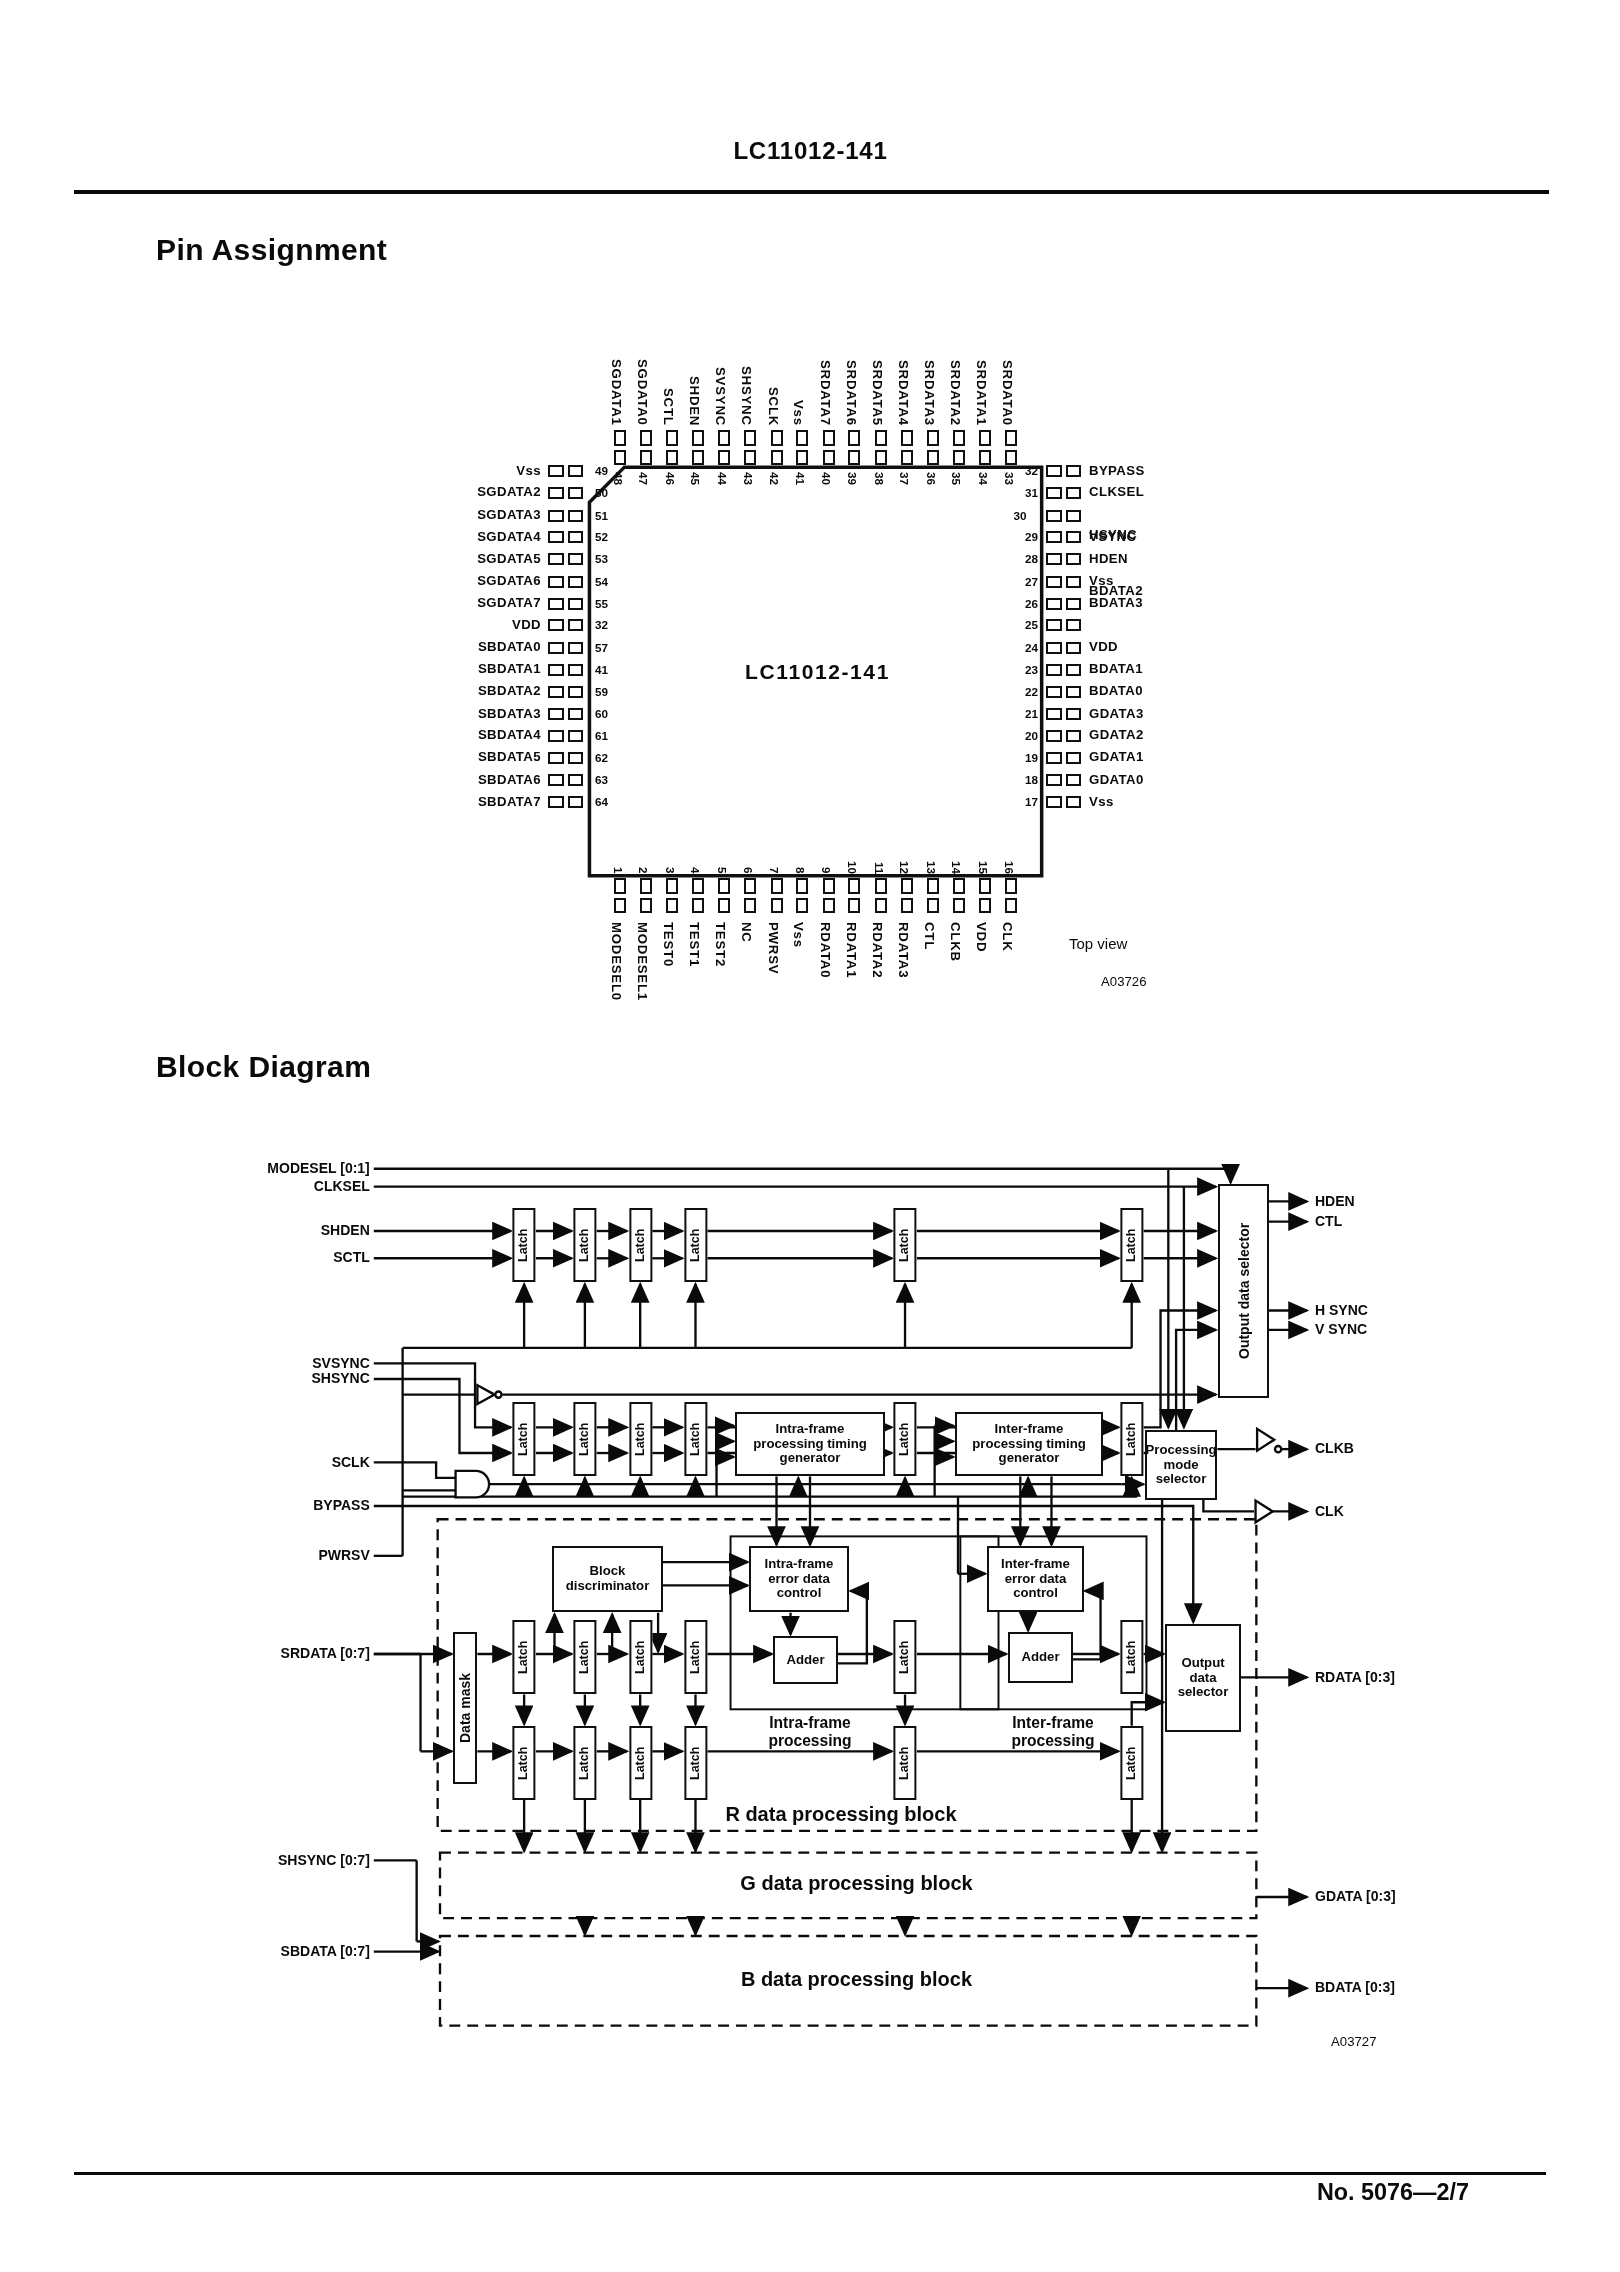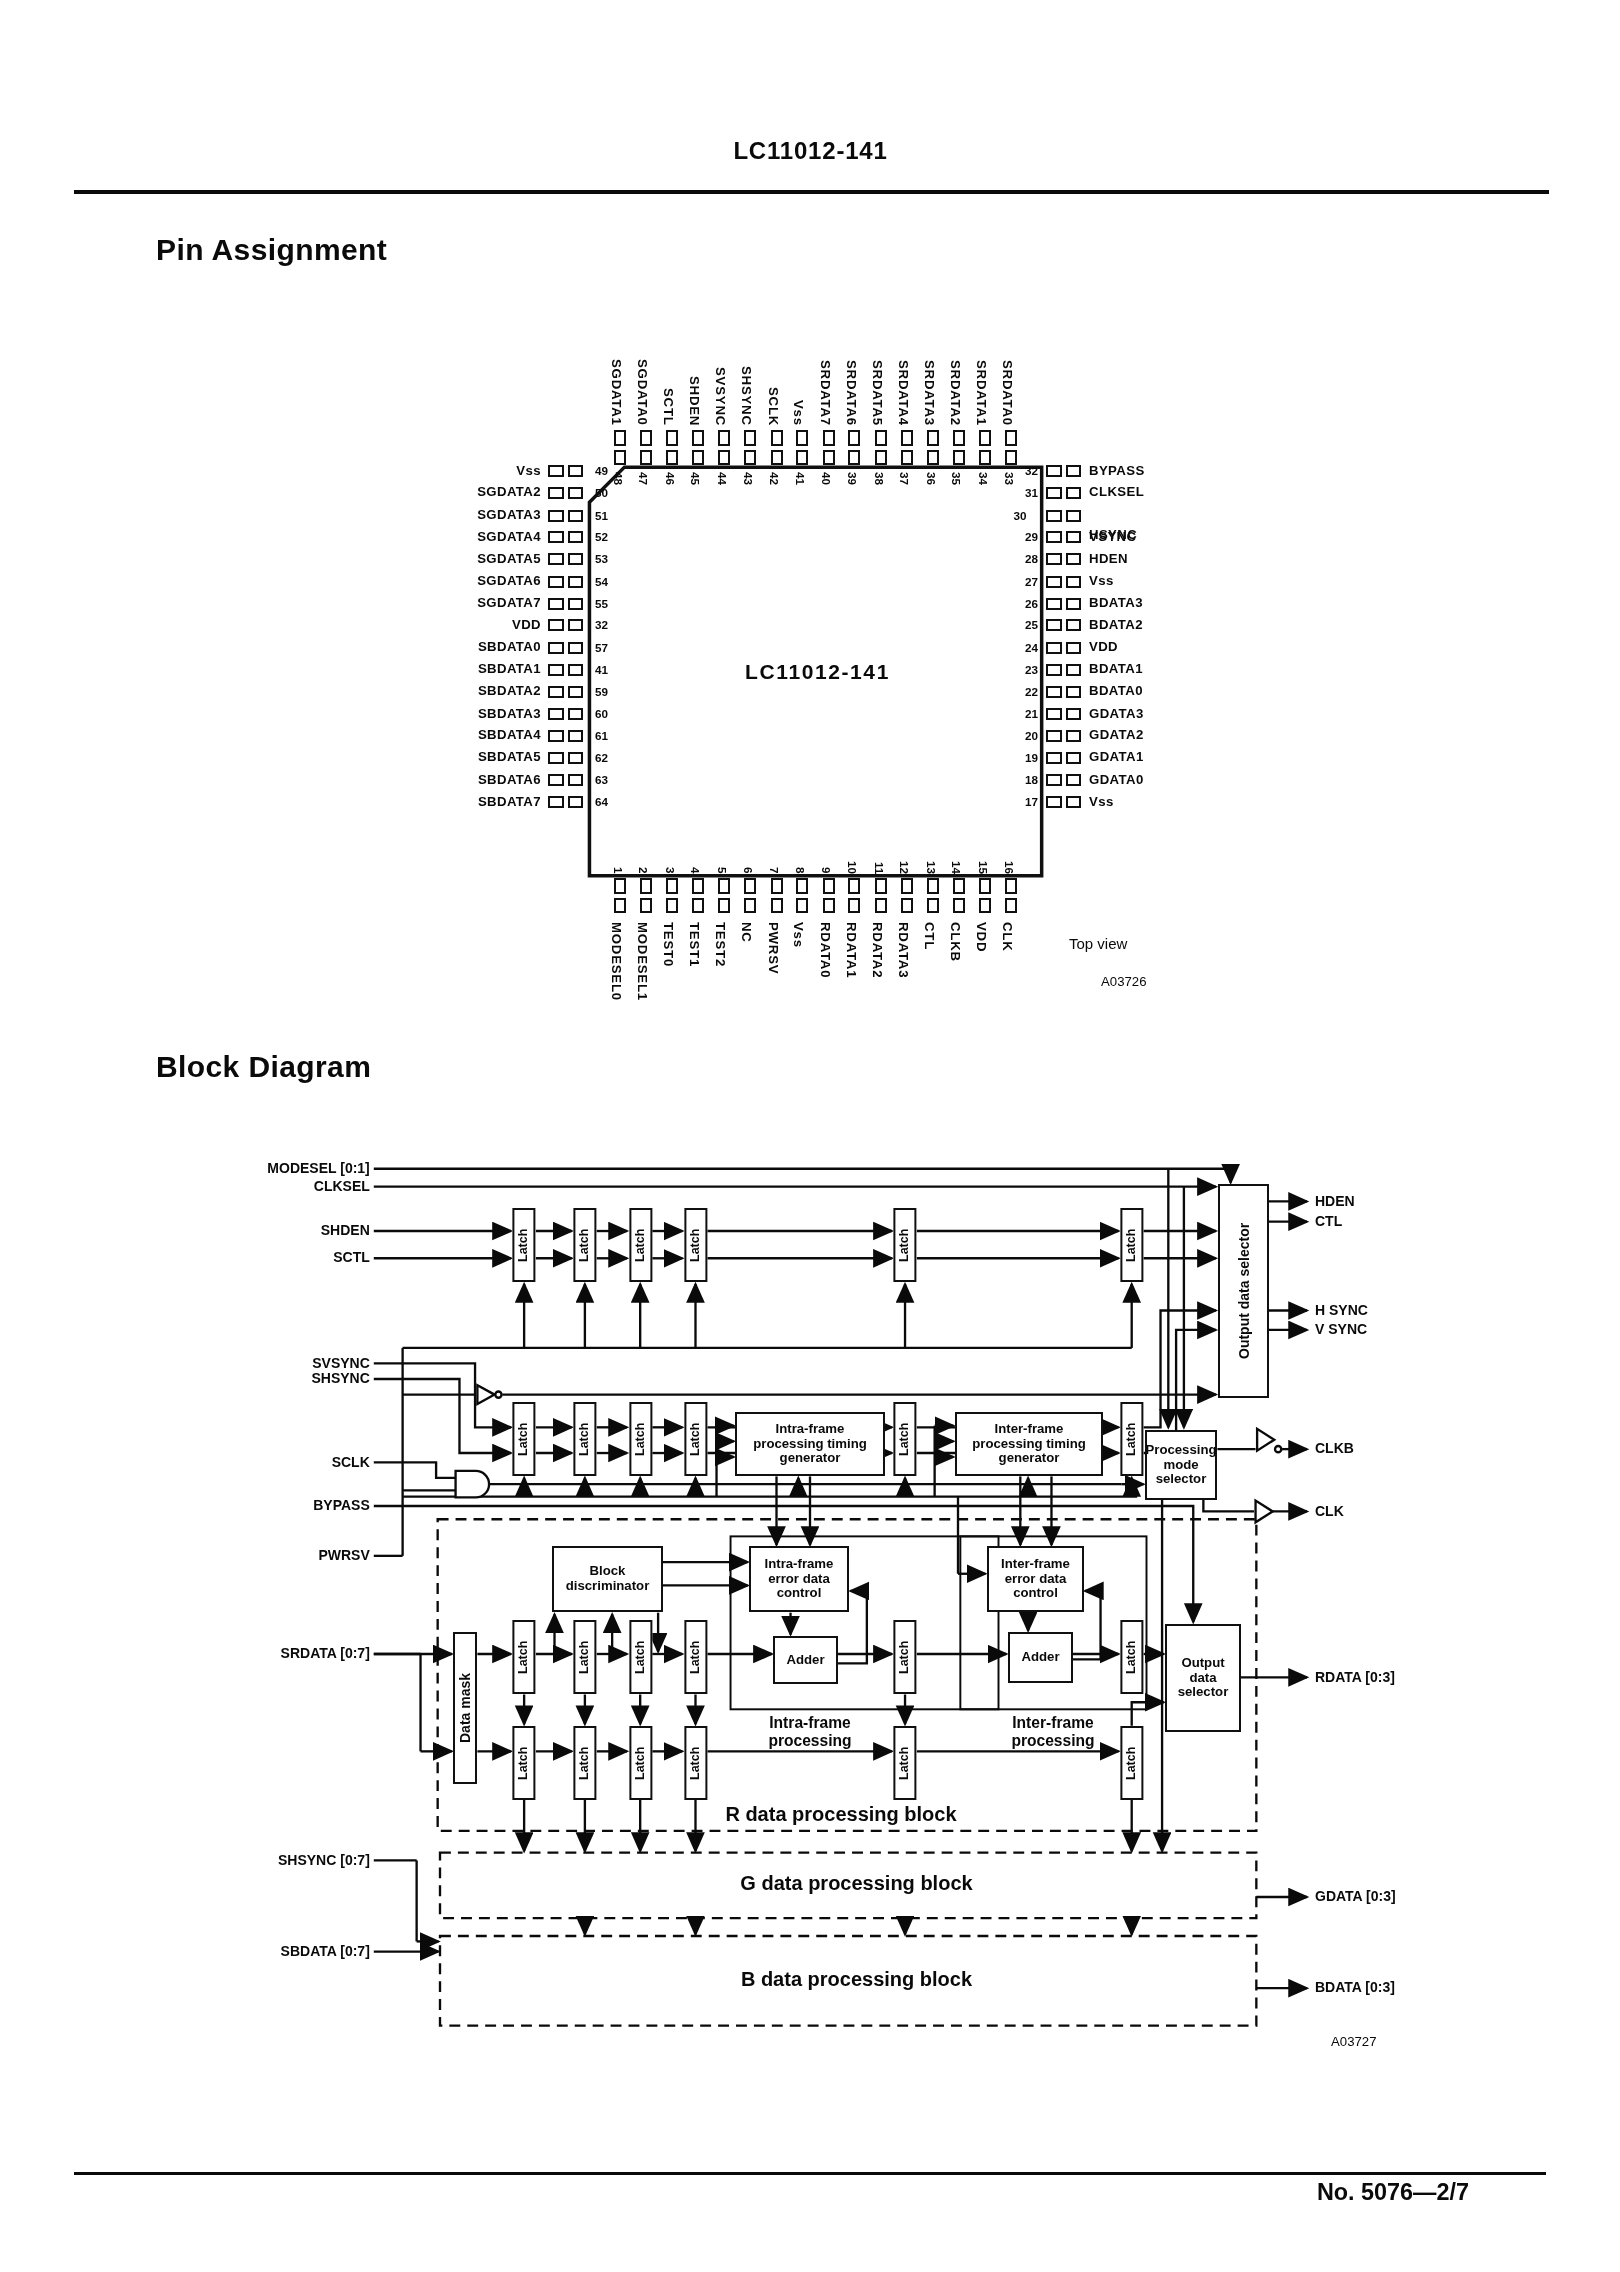--- a/index.html
+++ b/index.html
@@ -378,21 +378,21 @@
       <div class="pin-sym-h" style="left: 1046px; top: 598px;">
         <span></span>
         <span></span>
       </div>
       <div class="pin-lbl-h" style="left: 1089px; top: 596px;">BDATA3</div>
       <div class="pin-num-h" style="left: 1002px; top: 619px; width: 36px; text-align: right;">25</div>
       <div class="pin-sym-h" style="left: 1046px; top: 619px;">
         <span></span>
         <span></span>
       </div>
-      <div class="pin-lbl-h" style="left: 1089px; top: 618px;">BDATA2</div>
+      <div class="pin-lbl-h" style="left: 1089px; top: 584px;">BDATA2</div>
       <div class="pin-num-h" style="left: 1002px; top: 642px; width: 36px; text-align: right;">24</div>
       <div class="pin-sym-h" style="left: 1046px; top: 642px;">
         <span></span>
         <span></span>
       </div>
       <div class="pin-lbl-h" style="left: 1089px; top: 640px;">VDD</div>
       <div class="pin-num-h" style="left: 1002px; top: 664px; width: 36px; text-align: right;">23</div>
       <div class="pin-sym-h" style="left: 1046px; top: 664px;">
         <span></span>
         <span></span>

